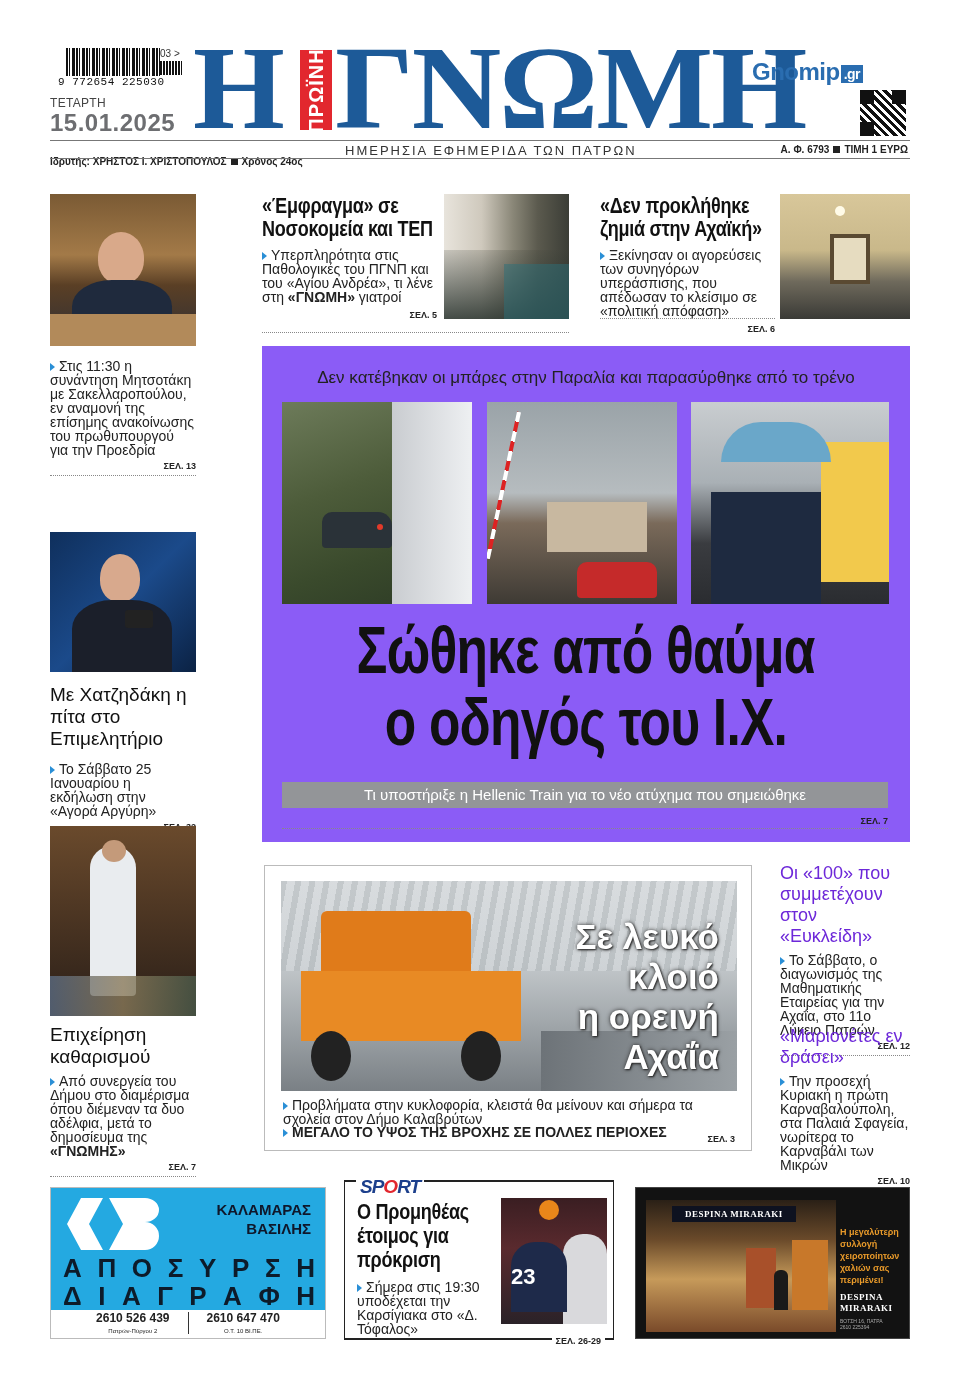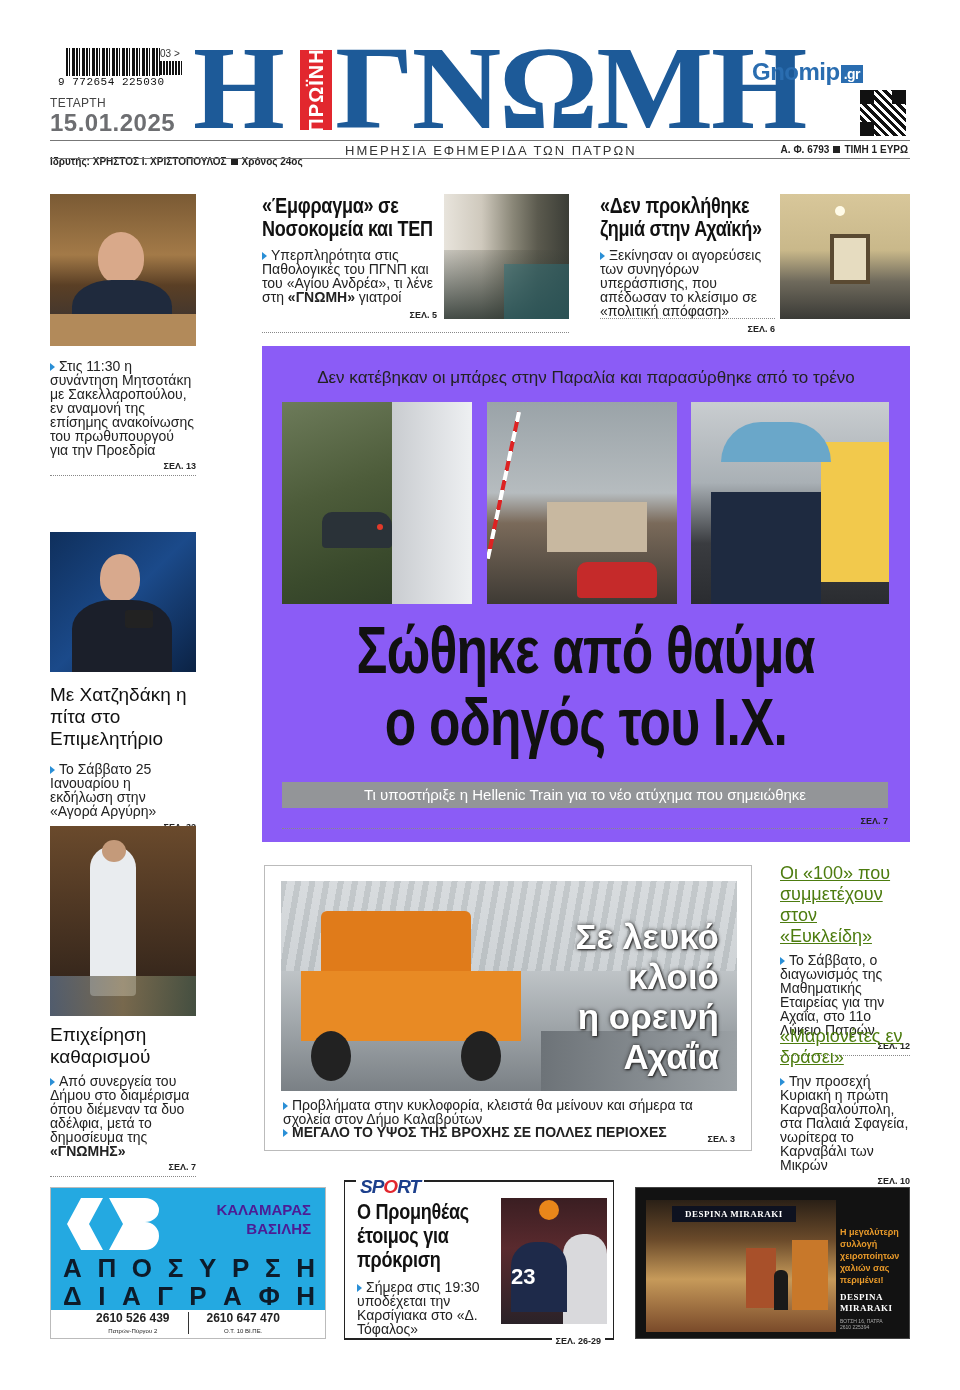--- a/index.html
+++ b/index.html
@@ -58,33 +58,33 @@
   .main-headline { position: absolute; left: 0; top: 268px; width: 100%; text-align: center; font-size: 66px; line-height: 72px; font-weight: bold; color: #111; letter-spacing: -1px; }
   .main-headline span { display: inline-block; transform: scaleX(0.78); }
   .main-sub { position: absolute; left: 20px; top: 436px; width: 606px; height: 26px; background: #939598; color: #fff; text-align: center; font-size: 15px; line-height: 26px; }
 
   
   .snow-box { left: 264px; top: 865px; width: 488px; height: 286px; border: 1px solid #bbb; background: #fff; }
   .snow-title { position: absolute; right: 18px; top: 36px; text-align: right; font-size: 35px; line-height: 40px; font-weight: bold; color: #fff; text-shadow: 0 0 4px #333, 1px 1px 2px #222; }
 
   
   .rc { left: 780px; width: 130px; }
-  .rc h3 { font-size: 18px; line-height: 21px; font-weight: normal; color: #4d7c0f; text-decoration: underline; }
+  .rc h3 { font-size: 18px; line-height: 21px; font-weight: normal; color: #6d28d9; }
 
   
   .lc { left: 50px; width: 146px; }
   .lc h3 { font-size: 19px; line-height: 22px; font-weight: normal; color: #111; }
 
   
   .ad-kal { left: 50px; top: 1187px; width: 276px; height: 152px; background: #24a9e1; border: 1px solid #bbb; }
   .ad-kal .foot { position: absolute; left: 0; bottom: 0; width: 100%; height: 28px; background: #fff; display: flex; justify-content: center; gap: 18px; padding-top: 2px; }
   .ad-kal .ph { text-align: center; font-size: 12px; font-weight: bold; color: #222; line-height: 13px; }
   .ad-kal .ph small { display: block; font-size: 6px; font-weight: normal; }
   .ad-kal .divider { width: 1px; background: #333; height: 22px; }
-  .ad-kal .brand { position: absolute; left: 120px; top: 12px; width: 140px; text-align: right; color: #4c1d95; font-size: 15px; line-height: 19px; font-weight: bold; }
+  .ad-kal .brand { position: absolute; left: 120px; top: 12px; width: 140px; text-align: right; color: #0f172a; font-size: 15px; line-height: 19px; font-weight: bold; }
   .ad-kal .big { position: absolute; left: 12px; width: 252px; display: flex; justify-content: space-between; color: #0d1b2a; font-weight: bold; font-size: 26px; line-height: 28px; }
 
   .sport-box { left: 344px; top: 1180px; width: 270px; height: 160px; border: 1px solid #222; border-top: 2px solid #222; border-bottom: 2px solid #222; border-right: 1px solid #222; }
   .sport-logo { left: 356px; top: 1176px; background: #fff; padding: 0 4px; font-size: 19px; font-weight: bold; font-style: italic; color: #1c3f8c; letter-spacing: -1px; }
   .sport-logo .o { color: #e2272e; }
 
   .ad-desp { left: 635px; top: 1187px; width: 275px; height: 152px; background: #121212; border: 1px solid #444; }
 </style>
 </head>
 <body>

